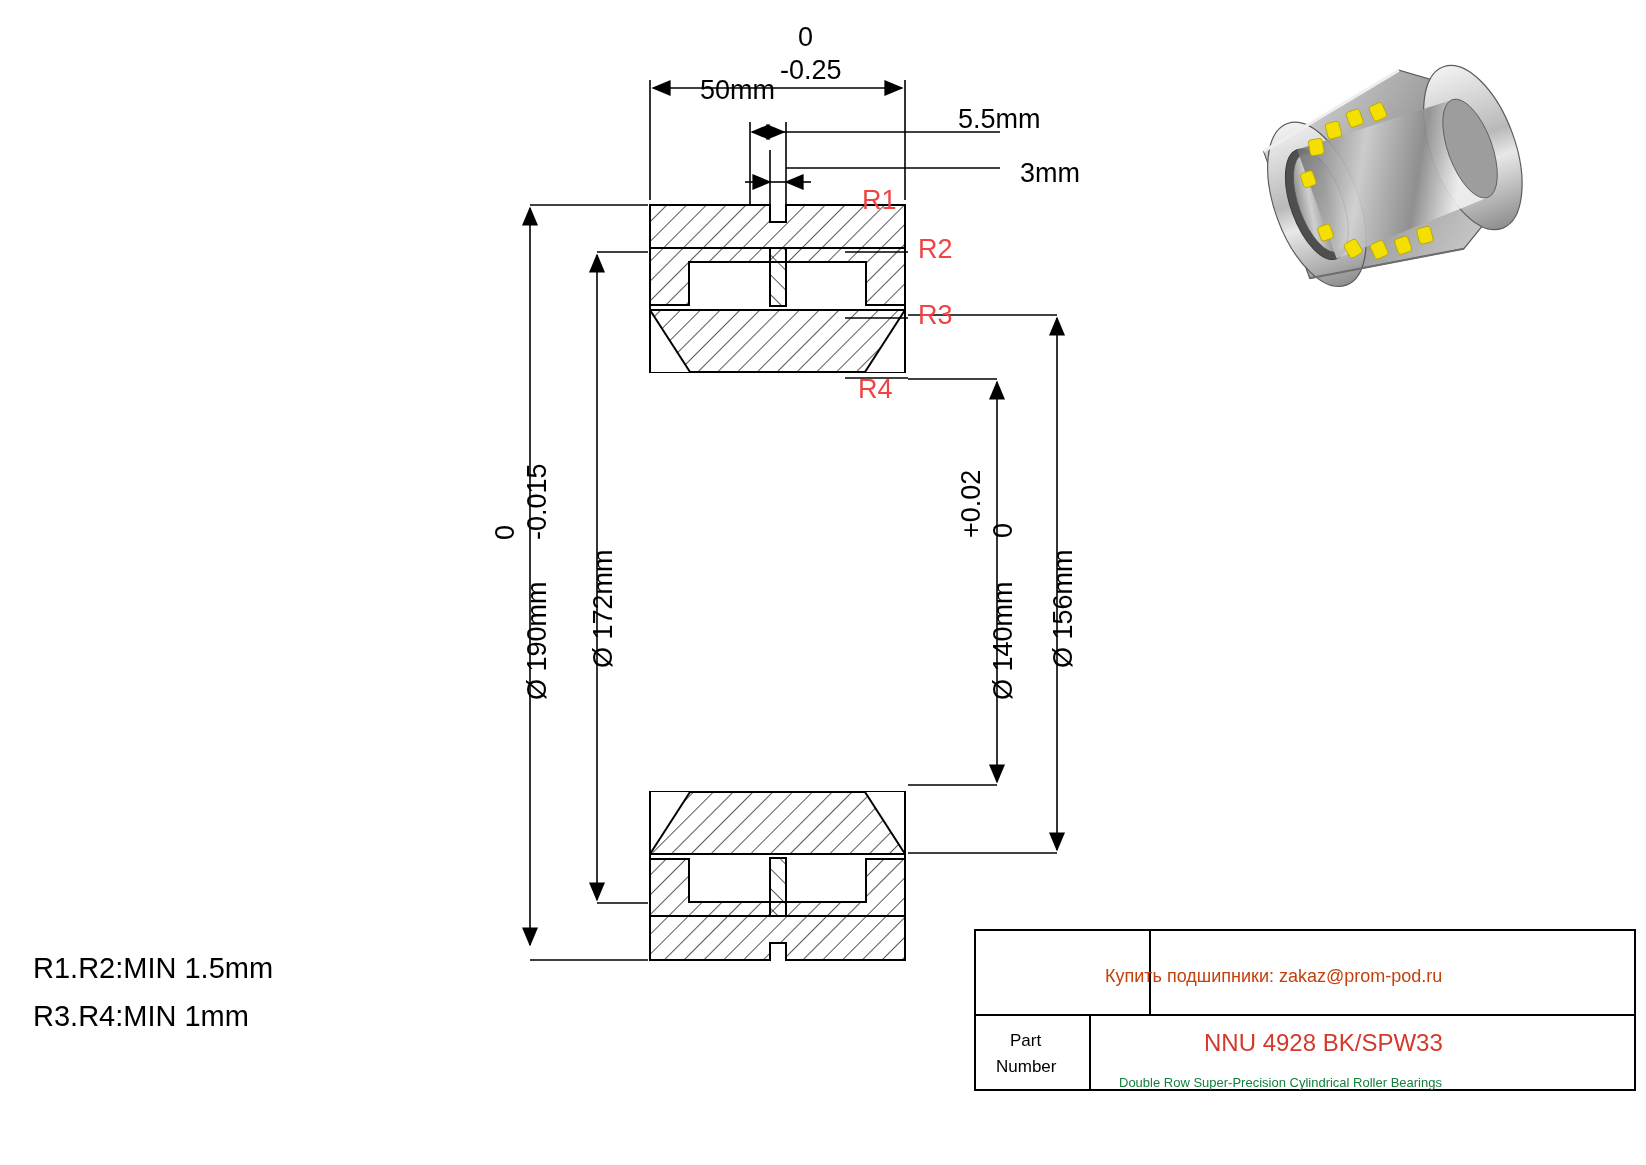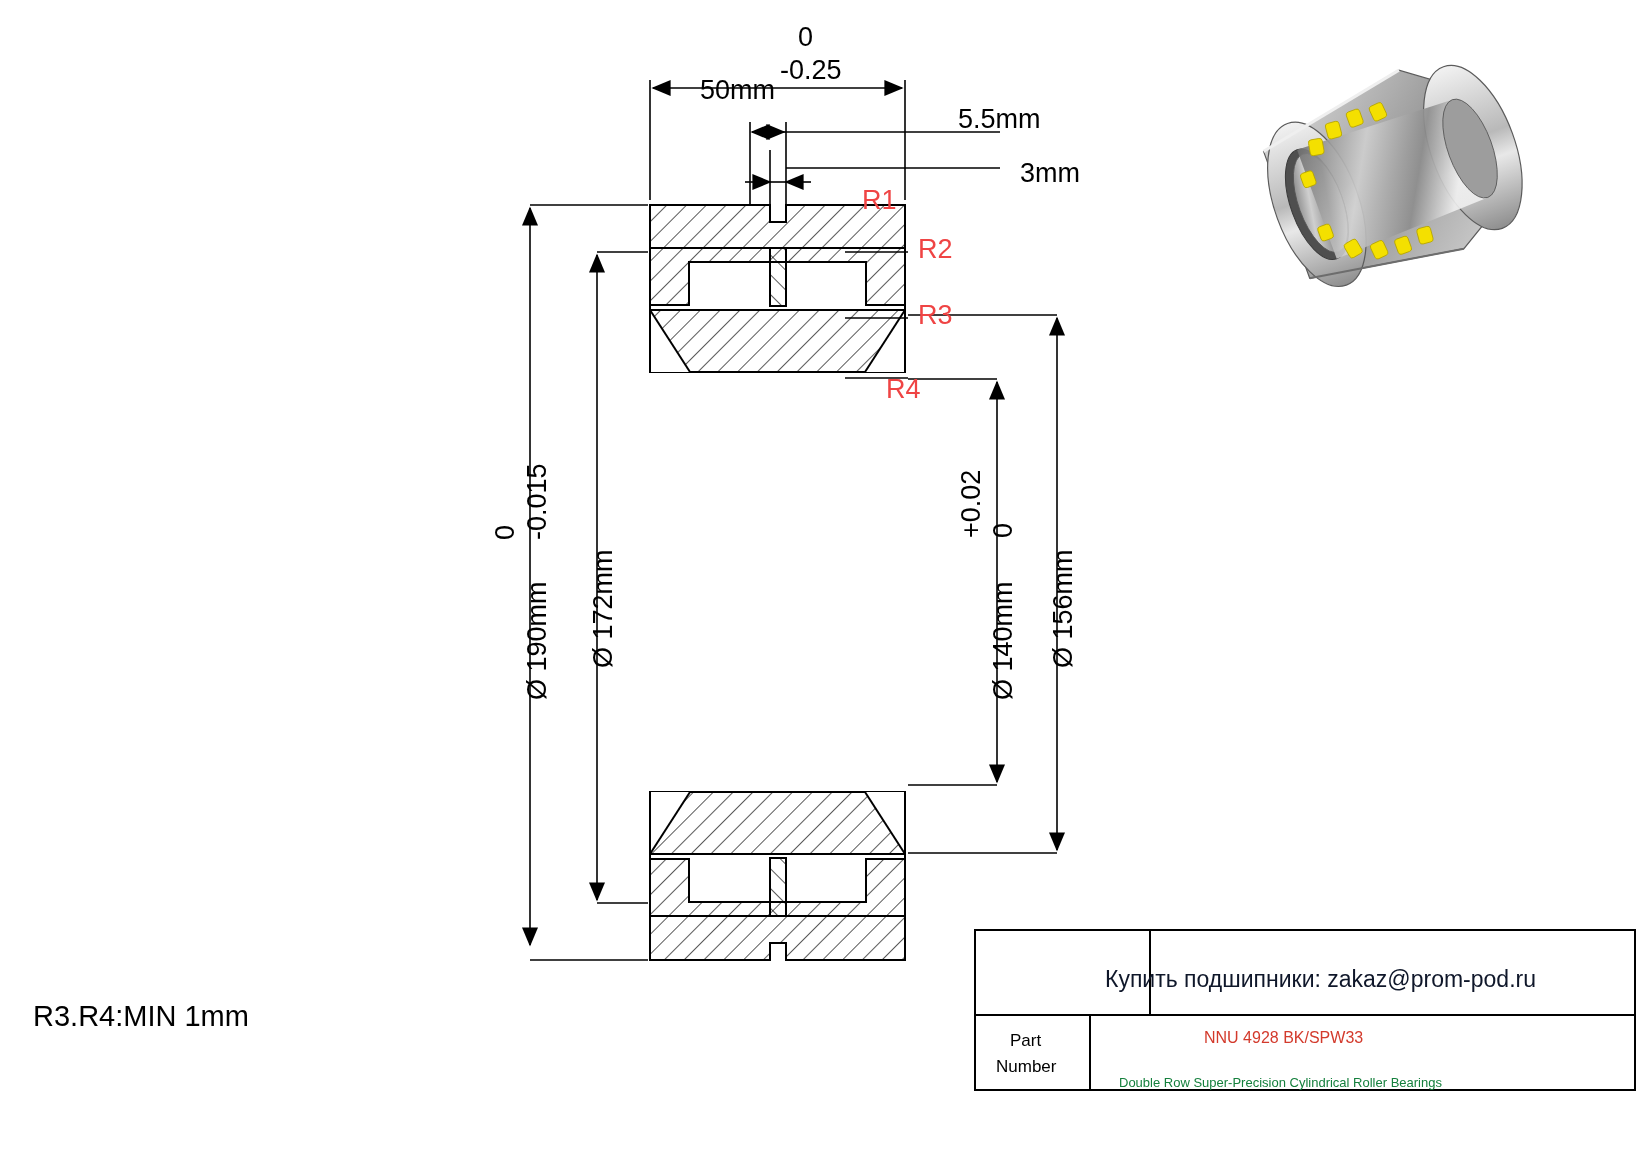--- a/index.html
+++ b/index.html
@@ -4,23 +4,23 @@
 <style>
   html,body{margin:0;padding:0;background:#ffffff;}
   body{width:1646px;height:1165px;position:relative;font-family:"Liberation Sans",sans-serif;color:#000;overflow:hidden;}
   .root{position:absolute;inset:0;}
   svg{display:block;}
   .txt{position:absolute;white-space:nowrap;}
   .blue{color:#ef4444;}
   .note{font-size:29px;letter-spacing:0px;}
   .dimlbl{font-size:27px;}
   .vert{transform-origin:0 0;}
-  .tbl-txt{font-size:23px;color:#0f172a;}
+  .tbl-txt{font-size:18px;color:#c2410c;}
   .part-txt{font-size:17px;}
-  .part-title{font-size:16px;color:#d33a2c;}
+  .part-title{font-size:24px;color:#d33a2c;}
   .part-sub{font-size:13px;color:#15803d;margin-top:12px;}
 </style>
 </head>
 <body>
 
 <div class="root">
 
   <svg width="1646" height="1165" viewBox="0 0 1646 1165">
     <defs>
       <pattern id="hatchR" width="14" height="14" patternUnits="userSpaceOnUse" patternTransform="rotate(45)">
@@ -179,34 +179,35 @@
   <div class="txt dimlbl" style="left:798px;top:22px;">0</div>
   <div class="txt dimlbl" style="left:700px;top:55px;margin-top:20px;">50mm</div>
   <div class="txt dimlbl" style="left:780px;top:55px;">-0.25</div>
 
   <div class="txt dimlbl" style="left:958px;top:104px;">5.5mm</div>
   <div class="txt dimlbl" style="left:1020px;top:142px;margin-top:16px;">3mm</div>
 
   <div class="txt dimlbl blue" style="left:862px;top:185px;">R1</div>
   <div class="txt dimlbl blue" style="left:918px;top:234px;">R2</div>
   <div class="txt dimlbl blue" style="left:918px;top:300px;">R3</div>
-  <div class="txt dimlbl blue" style="left:858px;top:374px;margin-left:28px;">R4</div>
+  <div class="txt dimlbl blue" style="left:858px;top:374px;">R4</div>
 
   <div class="txt dimlbl vert" style="left:522px;top:700px;transform:rotate(-90deg);">Ø 190mm</div>
   <div class="txt dimlbl vert" style="left:490px;top:540px;transform:rotate(-90deg);">0</div>
   <div class="txt dimlbl vert" style="left:522px;top:540px;transform:rotate(-90deg);">-0.015</div>
 
   <div class="txt dimlbl vert" style="left:588px;top:668px;transform:rotate(-90deg);">Ø 172mm</div>
 
   <div class="txt dimlbl vert" style="left:988px;top:700px;transform:rotate(-90deg);">Ø 140mm</div>
   <div class="txt dimlbl vert" style="left:956px;top:538px;transform:rotate(-90deg);">+0.02</div>
   <div class="txt dimlbl vert" style="left:988px;top:538px;transform:rotate(-90deg);">0</div>
 
   <div class="txt dimlbl vert" style="left:1048px;top:668px;transform:rotate(-90deg);">Ø 156mm</div>
 
+  <div class="txt note" style="left:33px;top:952px;">R1.R2:MIN 1.5mm</div>
   <div class="txt note" style="left:33px;top:1000px;">R3.R4:MIN 1mm</div>
 
   <div class="txt tbl-txt" style="left:1105px;top:966px;">Купить подшипники: zakaz@prom-pod.ru</div>
   <div class="txt part-txt" style="left:1010px;top:1031px;">Part</div>
   <div class="txt part-txt" style="left:996px;top:1057px;">Number</div>
   <div class="txt part-title" style="left:1204px;top:1029px;">NNU 4928 BK/SPW33</div>
   <div class="txt part-sub" style="left:1119px;top:1063px;">Double Row Super-Precision Cylindrical Roller Bearings</div>
 
 </div>
 

